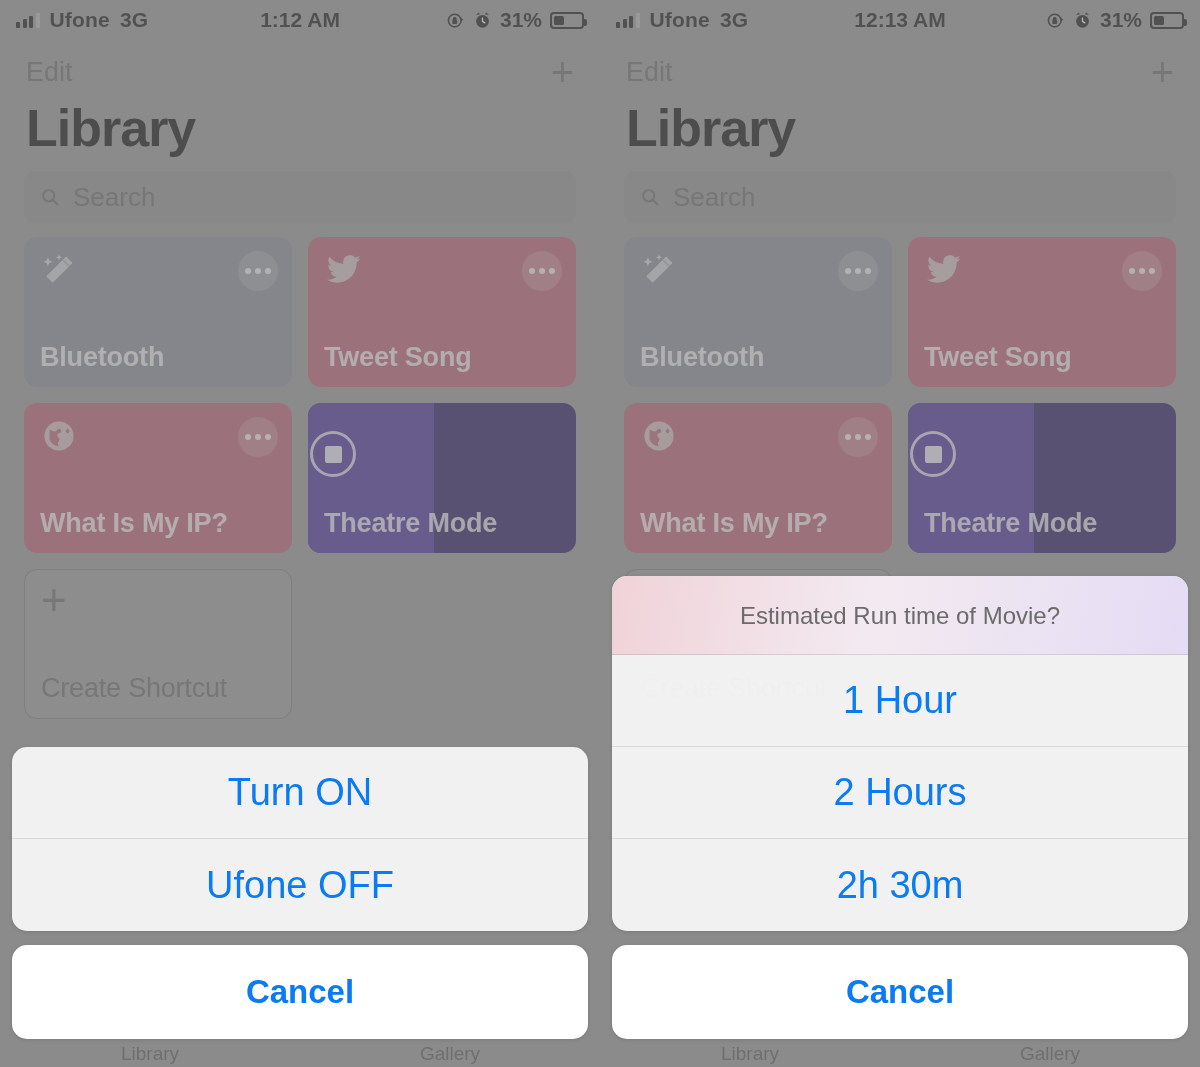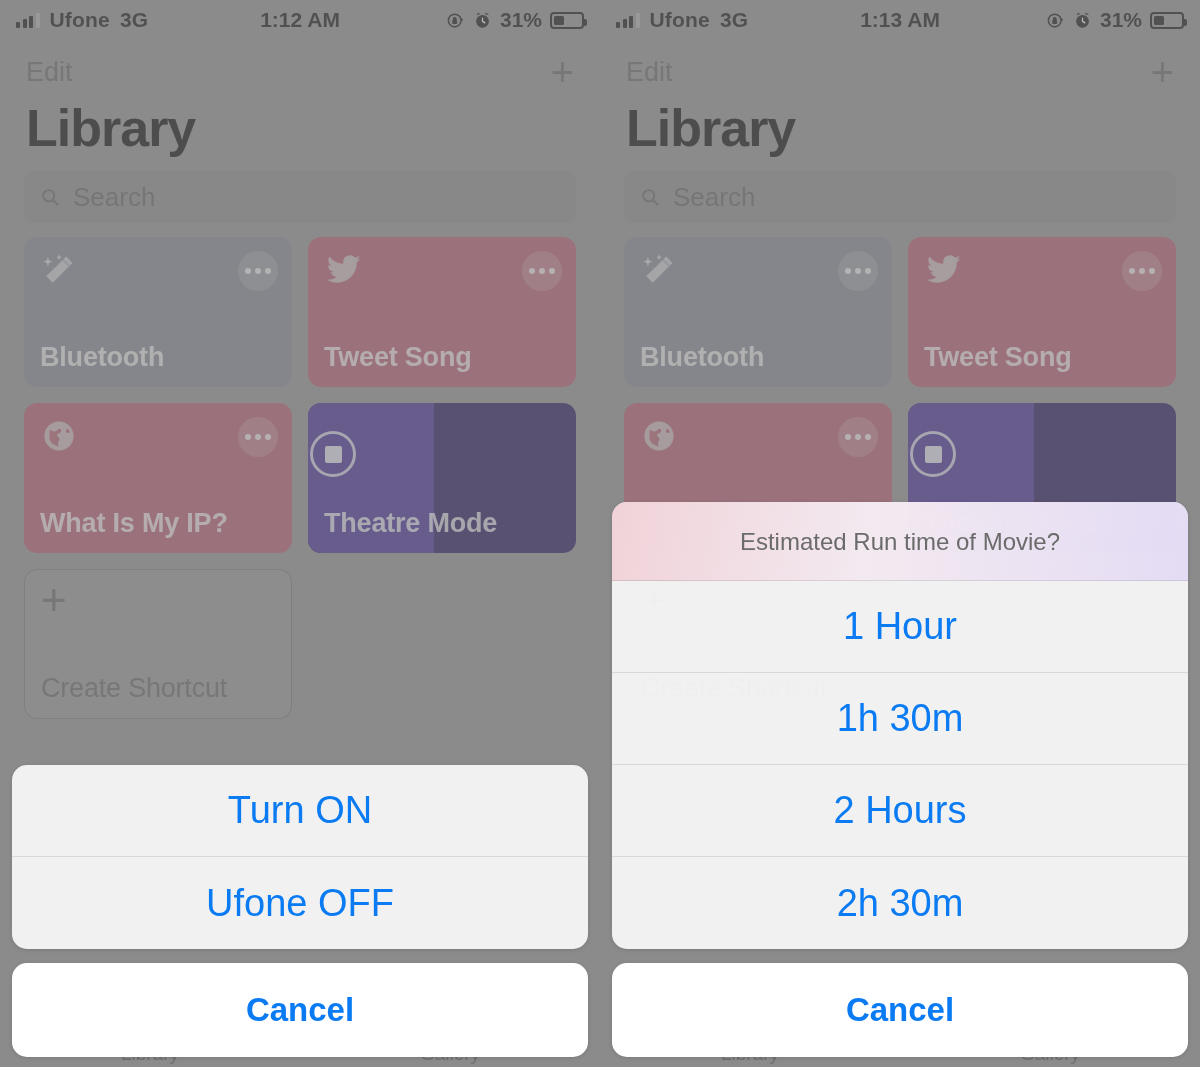--- a/index.html
+++ b/index.html
@@ -113,21 +113,21 @@
   .card.create .cname{ color:#6d6d6d; font-weight:500; }
 
   
   .tabbar{
     position:absolute; left:0; right:0; bottom:0; height:58px;
     display:flex; align-items:flex-end; z-index:1;
   }
   .tab{ flex:1; text-align:center; font-size:19px; color:#5b5b5b; padding-bottom:2px; }
 
   
-  .sheet-layer{ position:absolute; left:0; right:0; bottom:0; z-index:10; padding:0 12px 10px 12px; }
+  .sheet-layer{ position:absolute; left:0; right:0; bottom:0; z-index:10; padding:0 12px 28px 12px; }
   .sheet{
     border-radius:15px; overflow:hidden;
     background:rgba(249,249,249,0.93);
     box-shadow:0 1px 4px rgba(0,0,0,0.12);
   }
   .sheet-head{
     text-align:center; font-size:24px; color:#6b6b6b;
     padding:26px 18px 24px 18px;
     border-bottom:1px solid rgba(0,0,0,0.10);
   }
@@ -291,21 +291,21 @@
       <div class="sb-left">
         <span class="bars">
             <i></i>
             <i></i>
             <i></i>
             <i></i>
           </span>
         <span class="carrier">Ufone</span>
         <span class="net">3G</span>
       </div>
-      <div class="sb-center">1:13 AM</div>
+      <div class="sb-center">12:13 AM</div>
       <div class="sb-right">
         <span class="rot">
           <svg viewBox="0 0 24 24" width="19" height="19">
               <circle cx="11" cy="12" r="8" fill="none" stroke="#1a1a1a" stroke-width="2"></circle>
               <path d="M8.5 12v-2a2.5 2.5 0 0 1 5 0v2z" fill="#1a1a1a"></path>
               <rect x="8" y="11.5" width="6" height="5" rx="1" fill="#1a1a1a"></rect>
               <path d="M19 9l3 2-3 2z" fill="#1a1a1a"></path>
             </svg>
         </span>
         <span class="alarm">
@@ -406,21 +406,20 @@
       <span class="tab">Library</span>
       <span class="tab">Gallery</span>
     </div>
 
     <div class="veil"></div>
 
     <div class="sheet-layer">
       <div class="sheet tinted">
         <div class="sheet-head">Estimated Run time of Movie?</div>
         <div class="sheet-row">1 Hour</div>
-        <div class="sheet-row">1h 30m</div>
         <div class="sheet-row">2 Hours</div>
         <div class="sheet-row">2h 30m</div>
       </div>
       <div class="cancel">Cancel</div>
     </div>
   </div>
 
 </div>
 
 </body></html>

